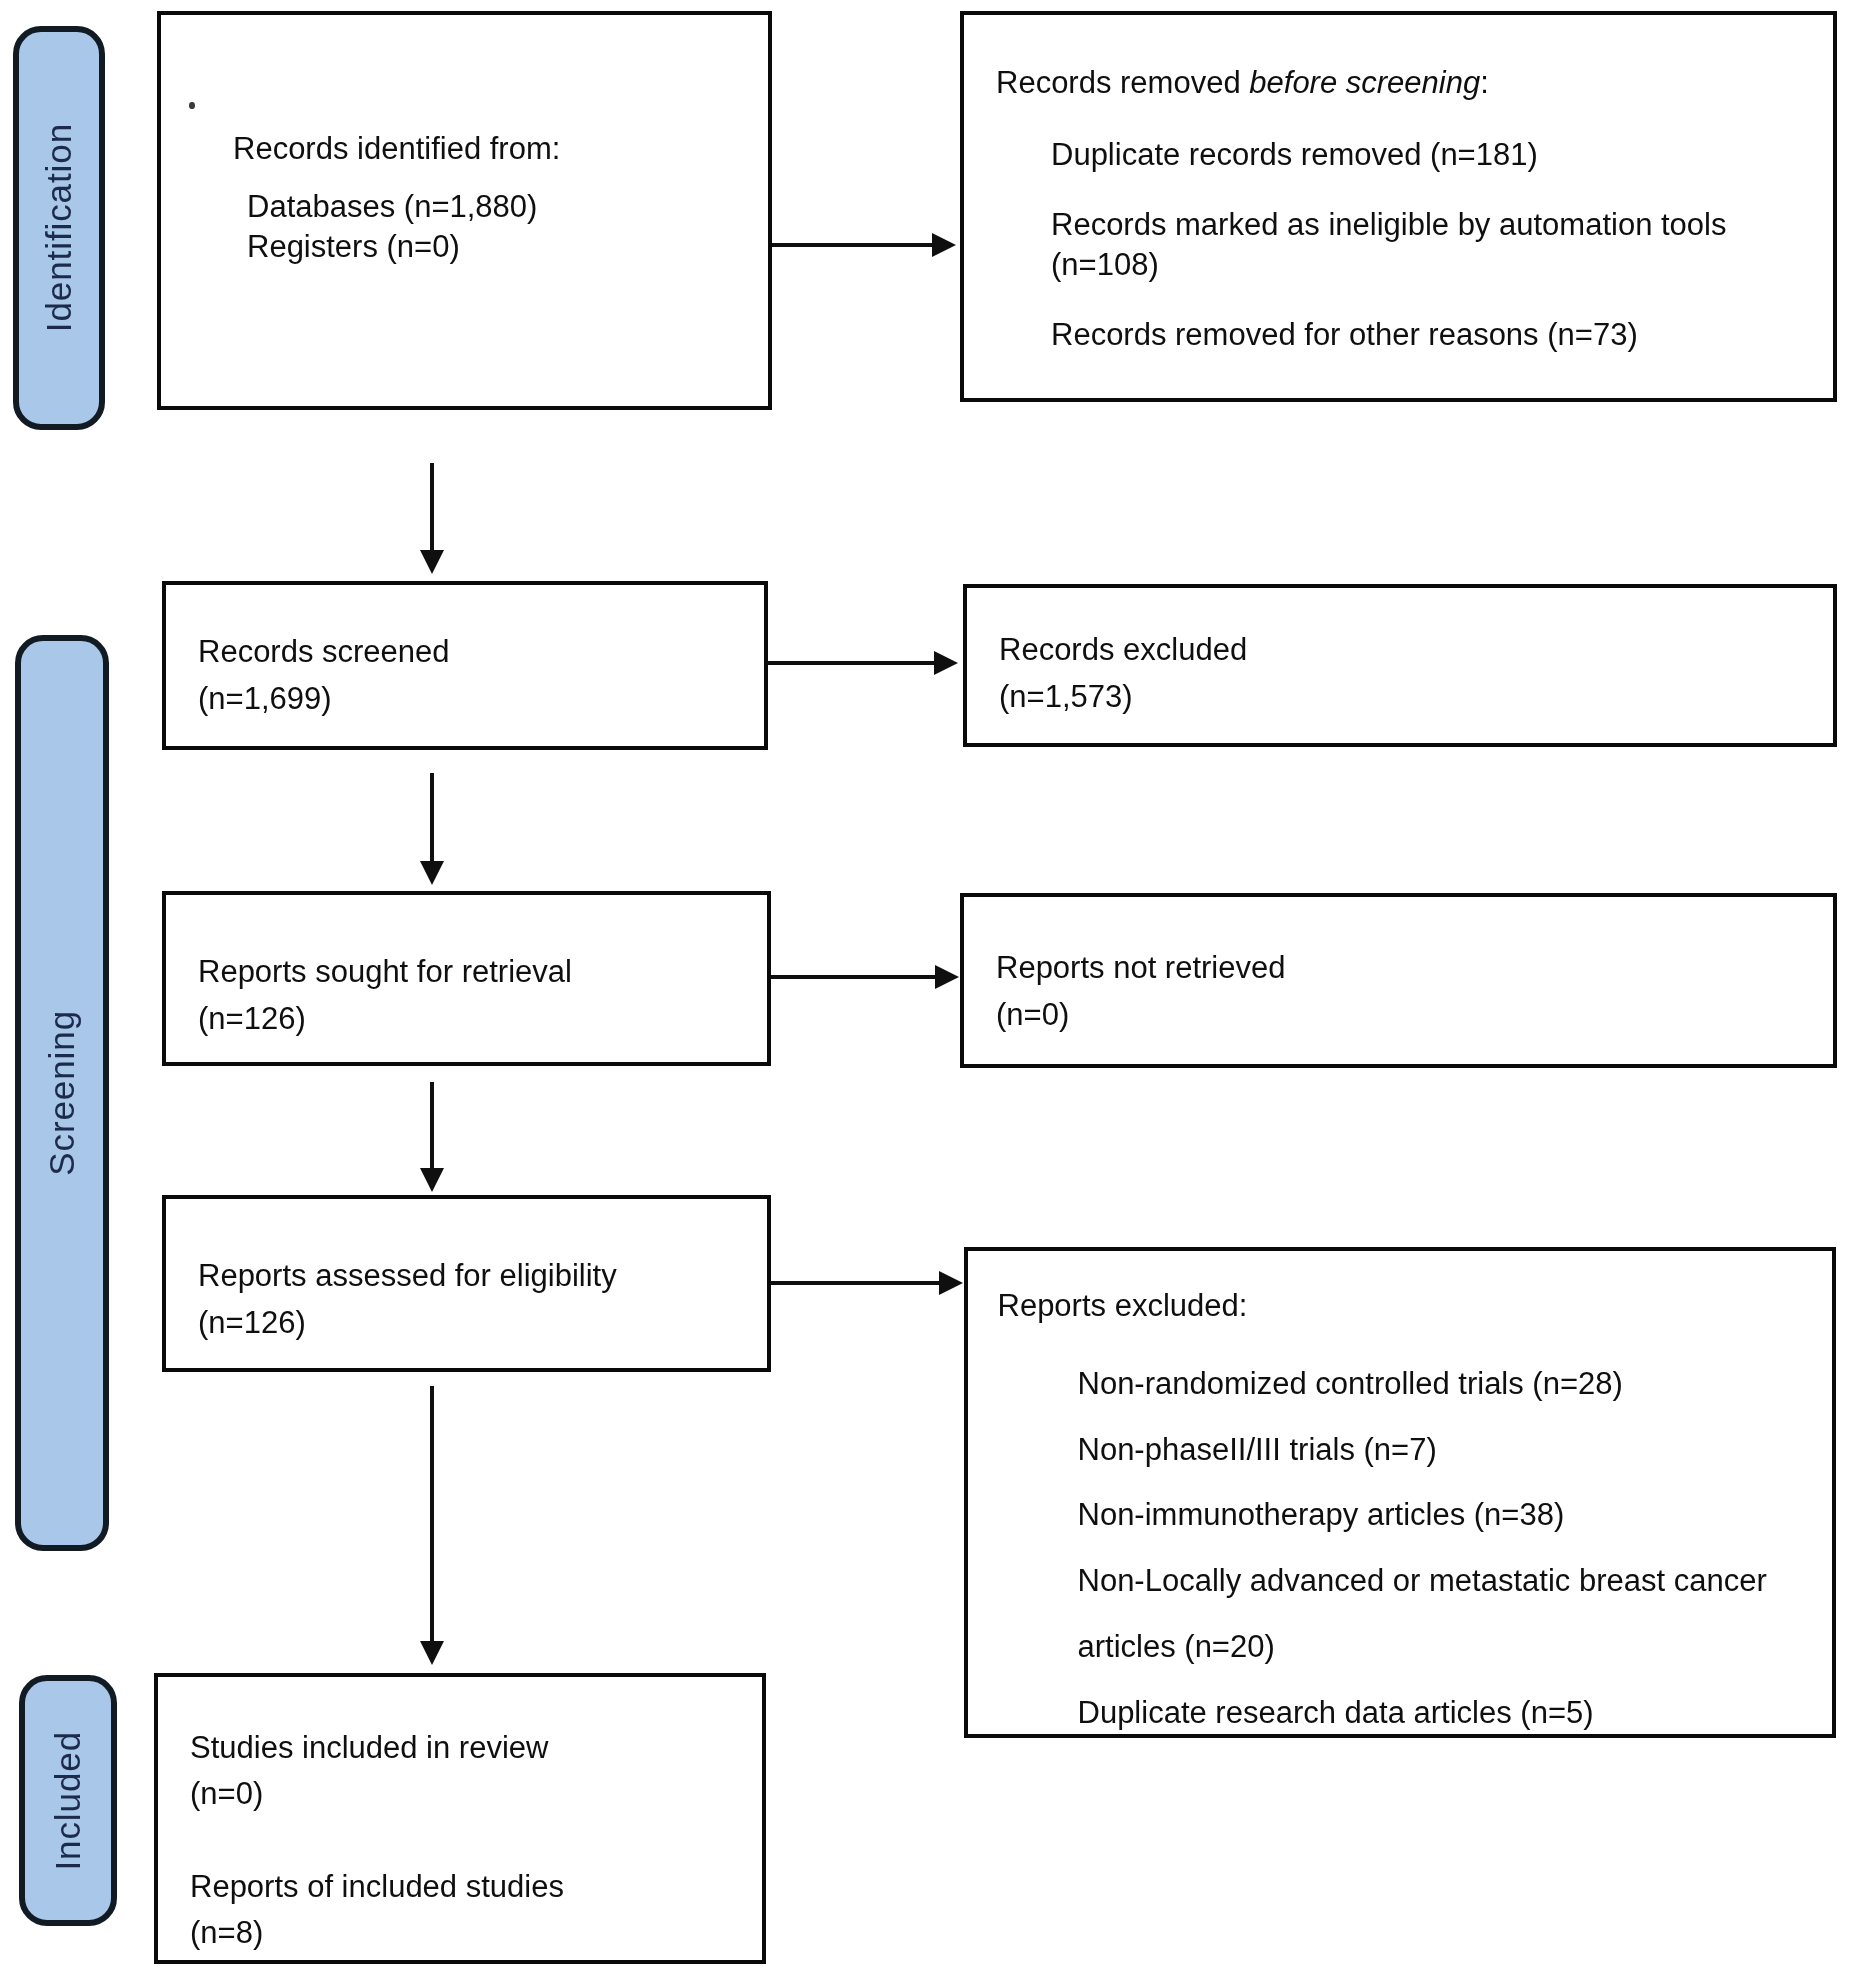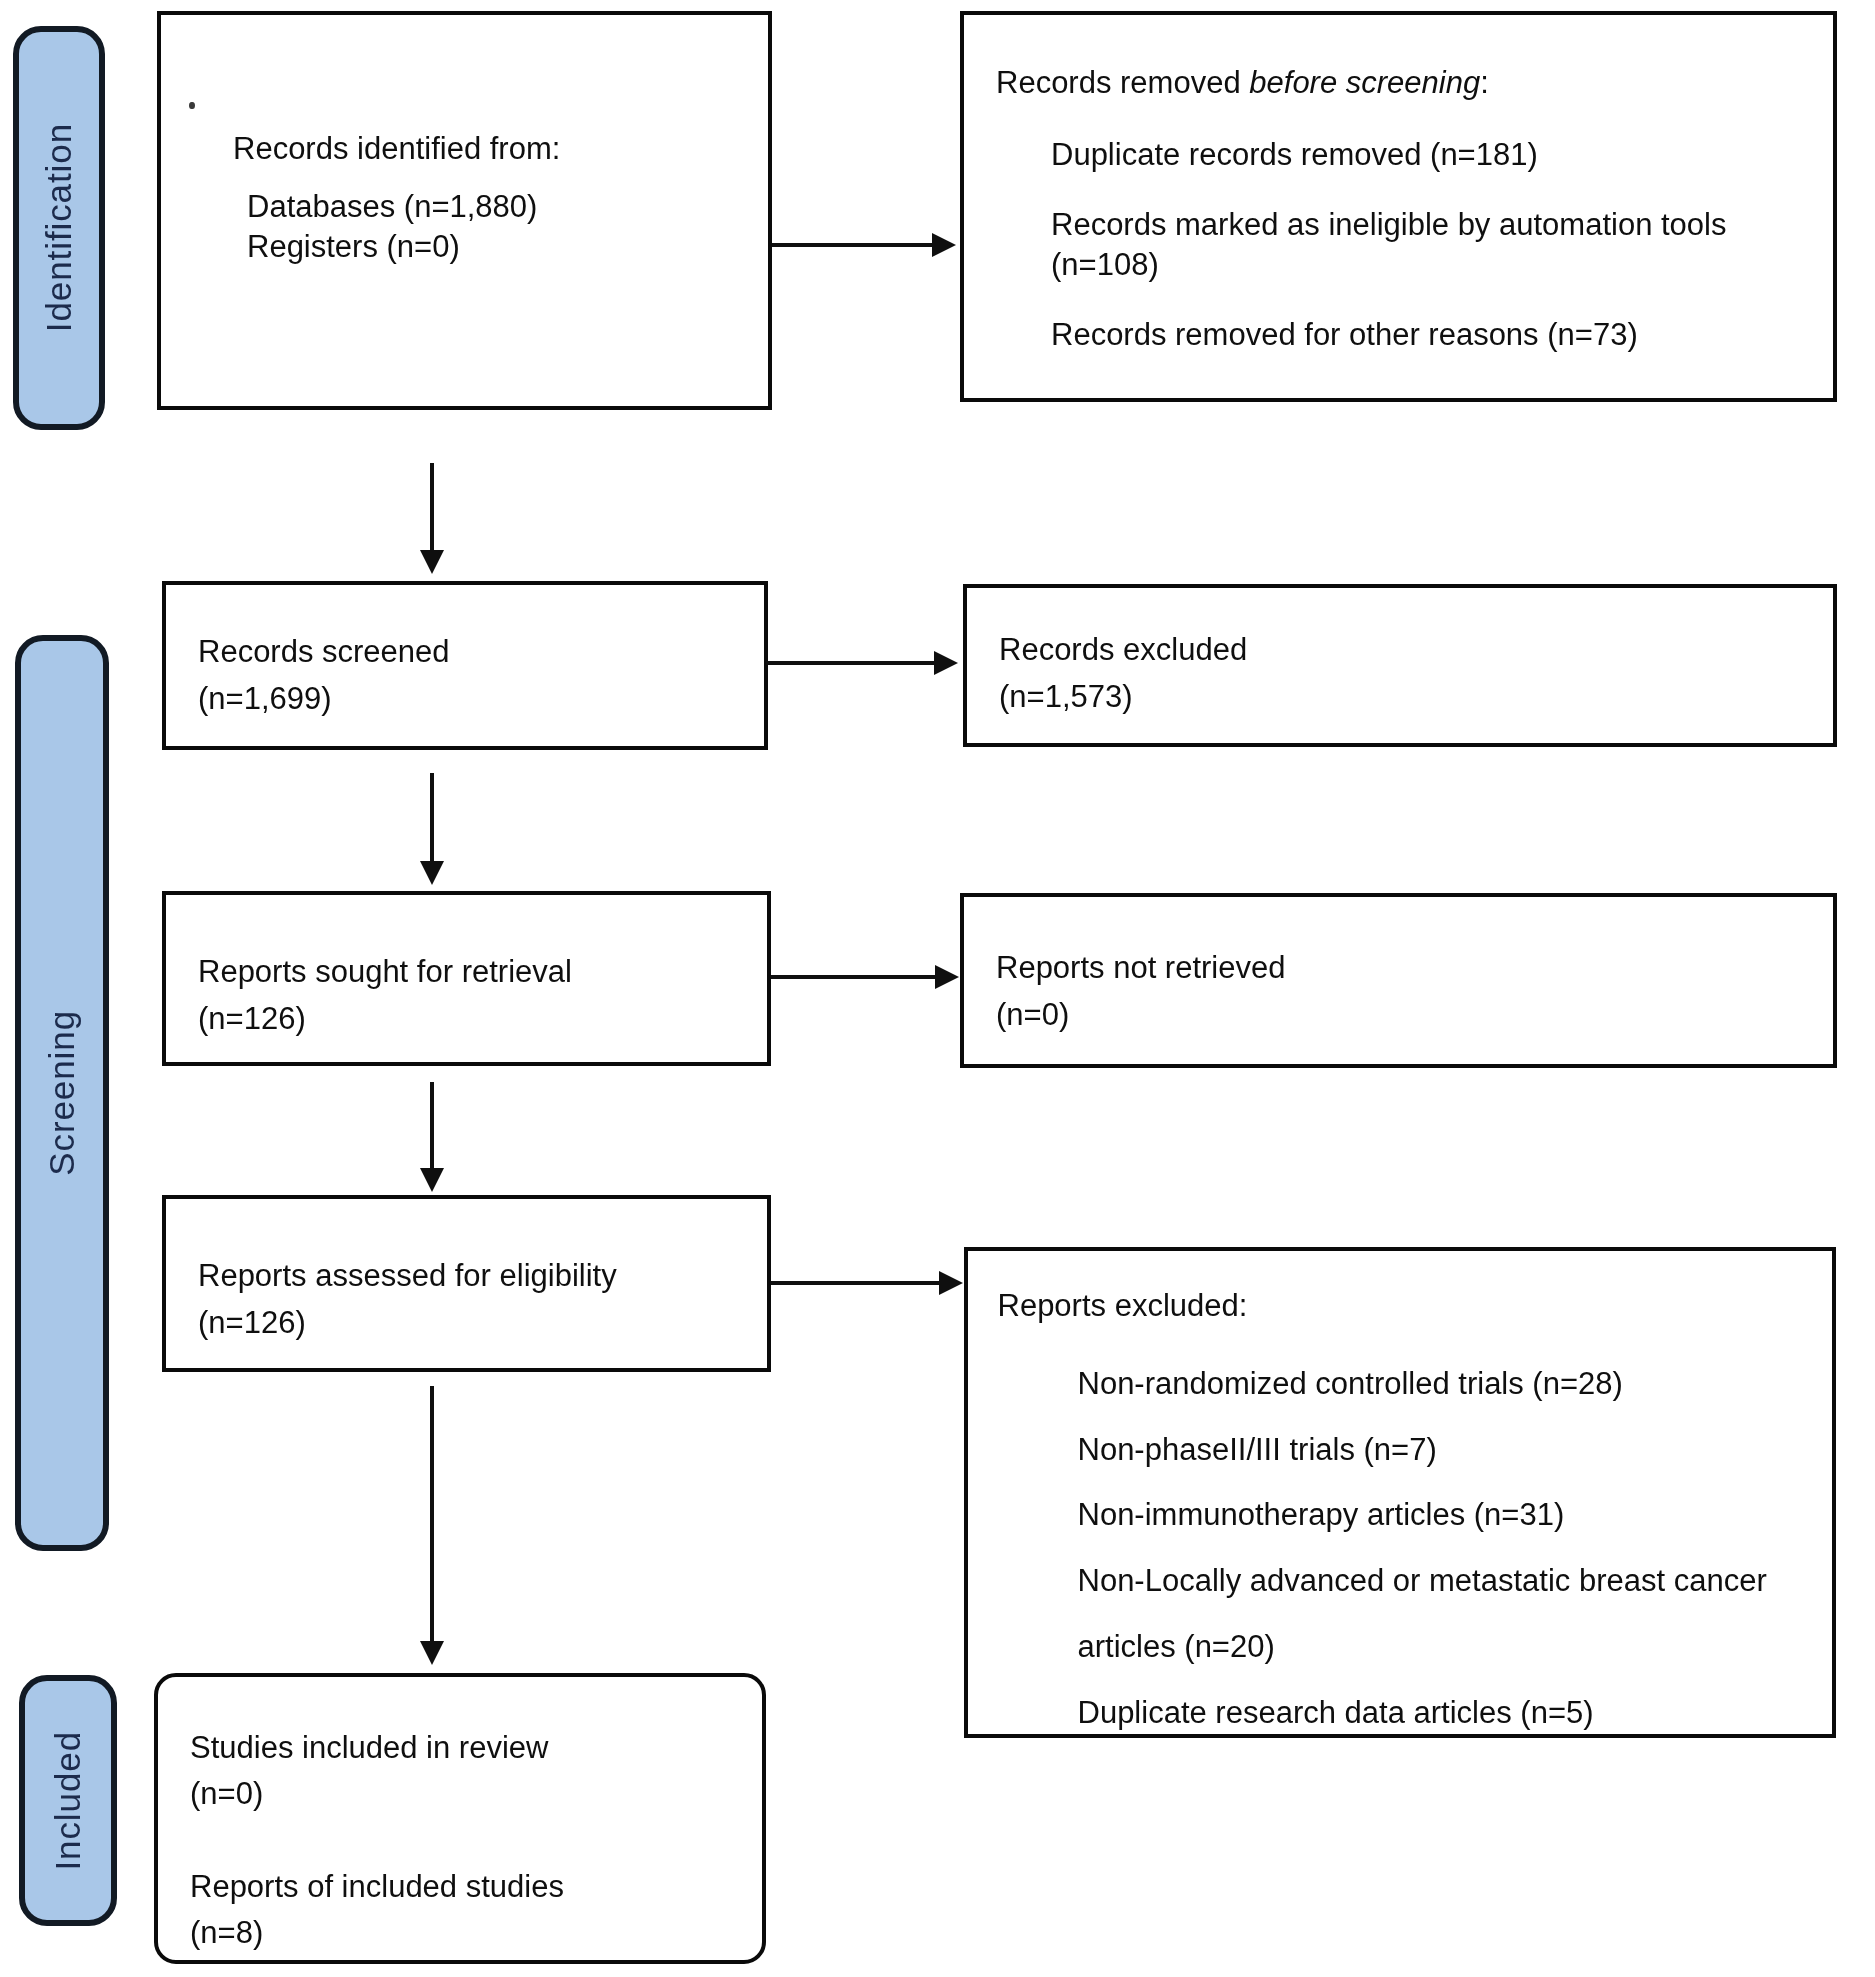--- a/index.html
+++ b/index.html
@@ -55,21 +55,21 @@
     line-height: 1.32;
   }
   .box-identified        { left: 157px;  top: 11px;   width: 615px; height: 399px; padding: 114px 28px 0 72px; }
   .box-removed           { left: 960px; top: 11px;   width: 877px; height: 391px; padding: 48px 37px 0 32px; }
   .box-screened          { left: 162px;  top: 581px;  width: 606px; height: 169px; padding: 44px 28px 0 32px; line-height: 1.5; }
   .box-records-excluded  { left: 963px; top: 584px;  width: 874px; height: 163px; padding: 39px 28px 12px 32px; line-height: 1.5; }
   .box-sought            { left: 162px;  top: 891px;  width: 609px; height: 175px; padding: 54px 28px 0 32px; line-height: 1.5; }
   .box-not-retrieved     { left: 960px; top: 893px;  width: 877px; height: 175px; padding: 48px 28px 0 32px; line-height: 1.5; }
   .box-assessed          { left: 162px;  top: 1195px; width: 609px; height: 177px; padding: 54px 28px 0 32px; line-height: 1.5; }
   .box-reports-excluded  { left: 964px; top: 1247px; width: 872px; height: 491px; padding: 35px 28px 0 29.5px; }
-  .box-included-studies  { left: 154px;  top: 1673px; width: 612px; height: 291px; padding: 48px 28px 16px 32px; line-height: 1.47; border-radius: 22px; }
+  .box-included-studies  { left: 154px;  top: 1673px; width: 612px; height: 291px; padding: 48px 28px 16px 32px; line-height: 1.47; }
 
   .box p { margin: 0; }
   .indent-sm { padding-left: 14px; }
   .gap-before-sm { margin-top: 16.6px !important; }
   .gap-before-lg { margin-top: 48px !important; }
 
   .sub-item {
     margin: 0 0 29.5px 55px !important;
     max-width: 752px;
     line-height: 1.3;
@@ -183,21 +183,21 @@
 
   <div class="box box-assessed">
     <p>Reports assessed for eligibility</p>
     <p>(n=126)</p>
   </div>
   <div class="box box-reports-excluded">
     <p class="excluded-title">Reports excluded:</p>
     <div class="excluded-list">
       <div>Non-randomized controlled trials (n=28)</div>
       <div>Non-phaseII/III trials (n=7)</div>
-      <div>Non-immunotherapy articles (n=31)</div>
+      <div>Non-immunotherapy articles (n=38)</div>
       <div>Non-Locally advanced or metastatic breast cancer articles (n=20)</div>
       <div>Duplicate research data articles (n=5)</div>
     </div>
   </div>
 
   <div class="box box-included-studies">
     <p>Studies included in review</p>
     <p>(n=0)</p>
     <p class="gap-before-lg">Reports of included studies</p>
     <p>(n=8)</p>

